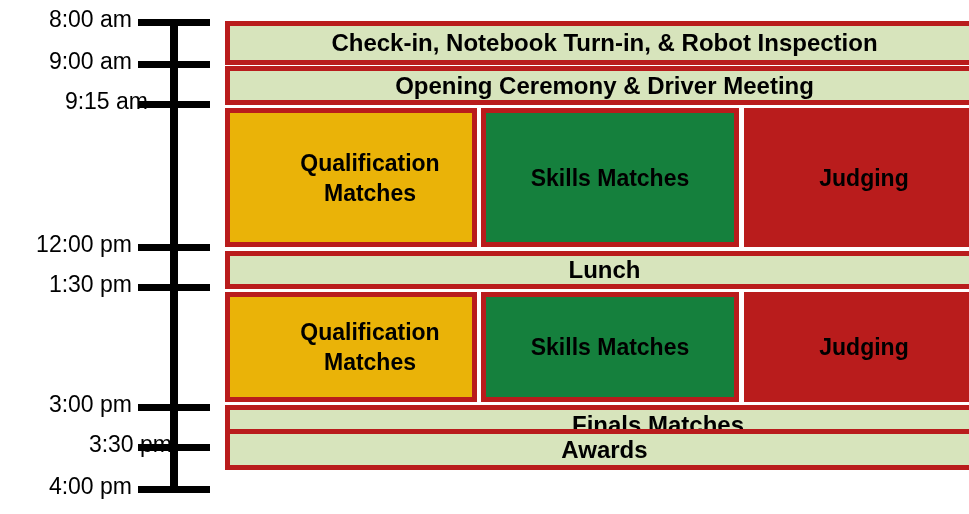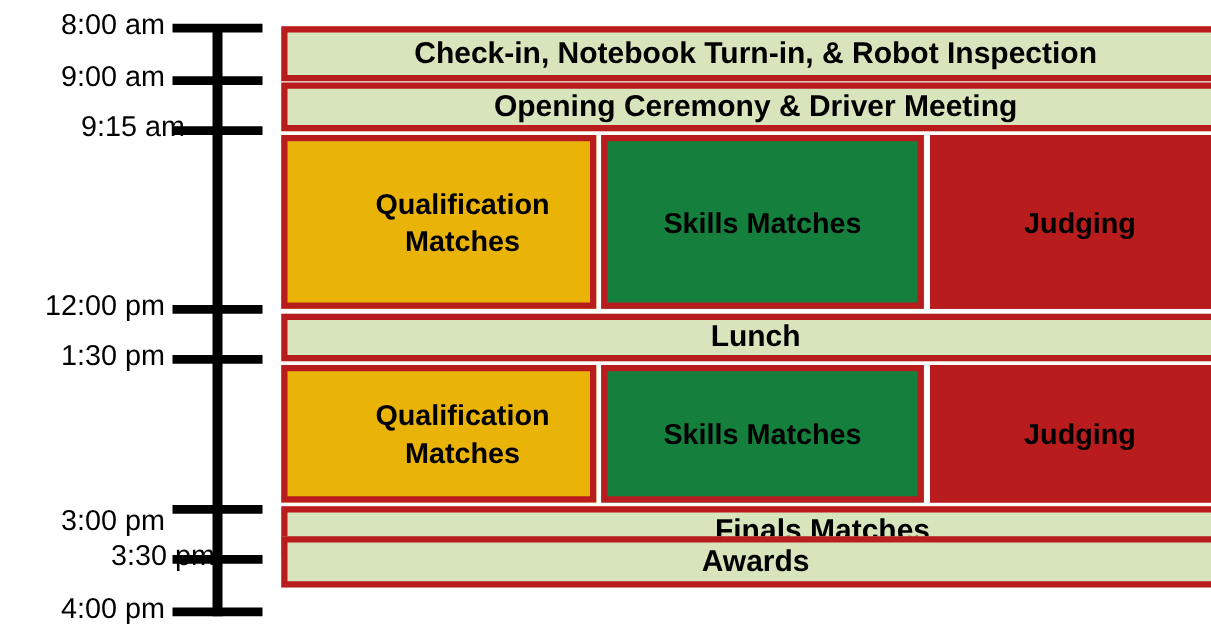--- a/index.html
+++ b/index.html
@@ -90,21 +90,21 @@
         <div class="axis-tick" style="left: 112px; width: 72px; top: 404px;"></div>
         <div class="axis-tick" style="left: 112px; width: 72px; top: 444px;"></div>
         <div class="axis-tick" style="left: 112px; width: 72px; top: 486px;"></div>
       </div>
     <div id="time-labels-layer">
         <div class="time-label" style="left: 0px; width: 106px; top: 8px;">8:00 am</div>
         <div class="time-label" style="left: 0px; width: 106px; top: 50px;">9:00 am</div>
         <div class="time-label" style="left: 16px; width: 106px; top: 90px;">9:15 am</div>
         <div class="time-label" style="left: 0px; width: 106px; top: 233px;">12:00 pm</div>
         <div class="time-label" style="left: 0px; width: 106px; top: 273px;">1:30 pm</div>
-        <div class="time-label" style="left: 0px; width: 106px; top: 405px;">3:00 pm</div>
+        <div class="time-label" style="left: 0px; width: 106px; top: 393px;">3:00 pm</div>
         <div class="time-label" style="left: 0px; width: 106px; top: 433px; padding-left: 40px;">3:30 pm</div>
         <div class="time-label" style="left: 0px; width: 106px; top: 475px;">4:00 pm</div>
       </div>
   </div>
 
   <div id="blocks-layer">
       <div class="block full fill-green" style="left: 199px; top: 21px; width: 759px; height: 44px;">
         <span class="block-label">Check-in, Notebook Turn-in, &amp; Robot Inspection</span>
       </div>
       <div class="block full fill-green" style="left: 199px; top: 66px; width: 759px; height: 39px;">

